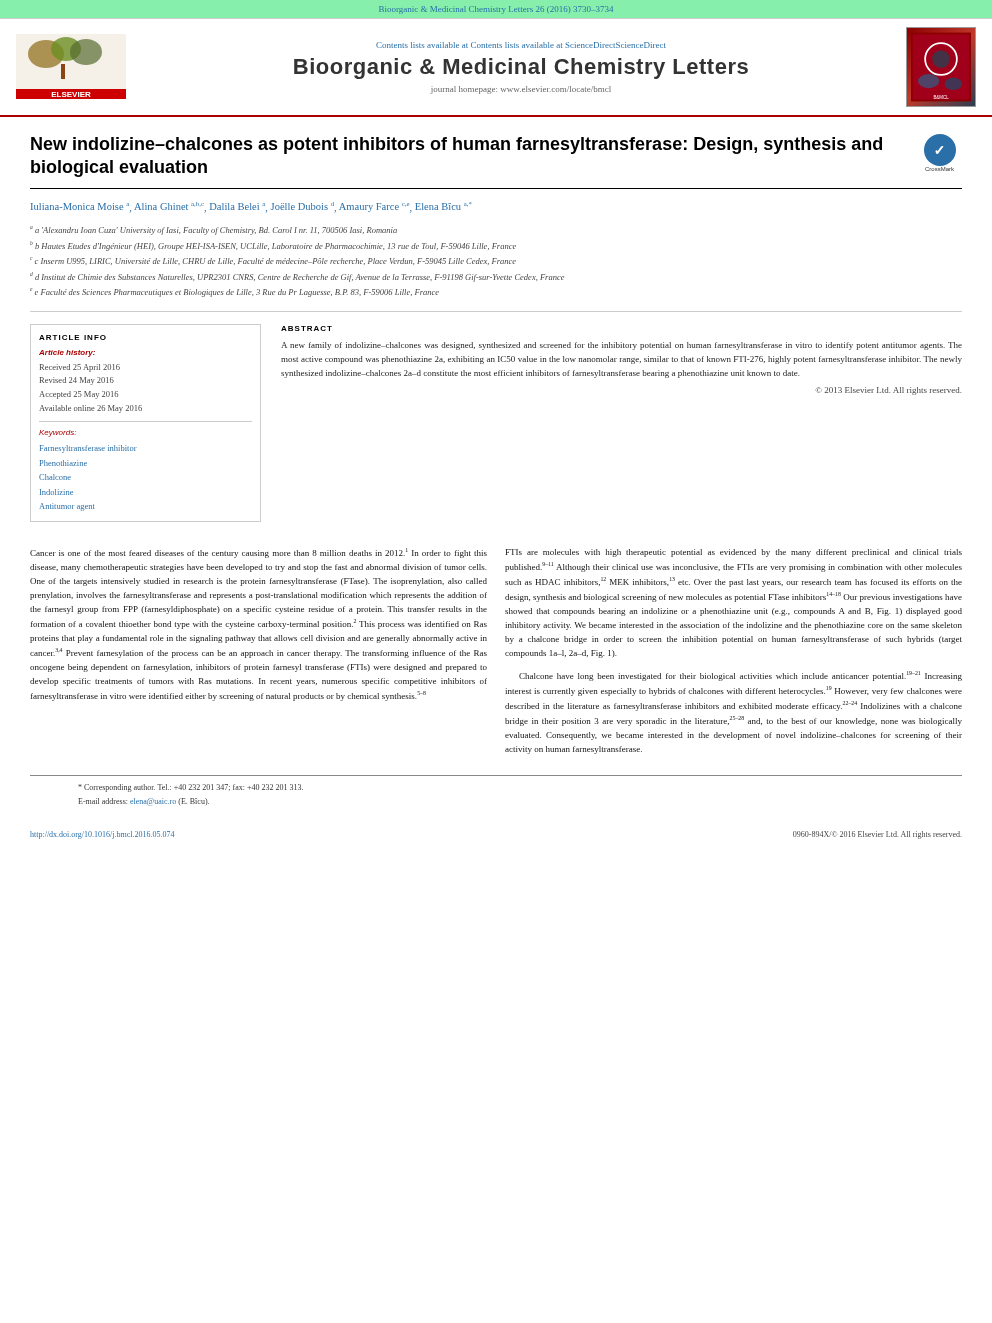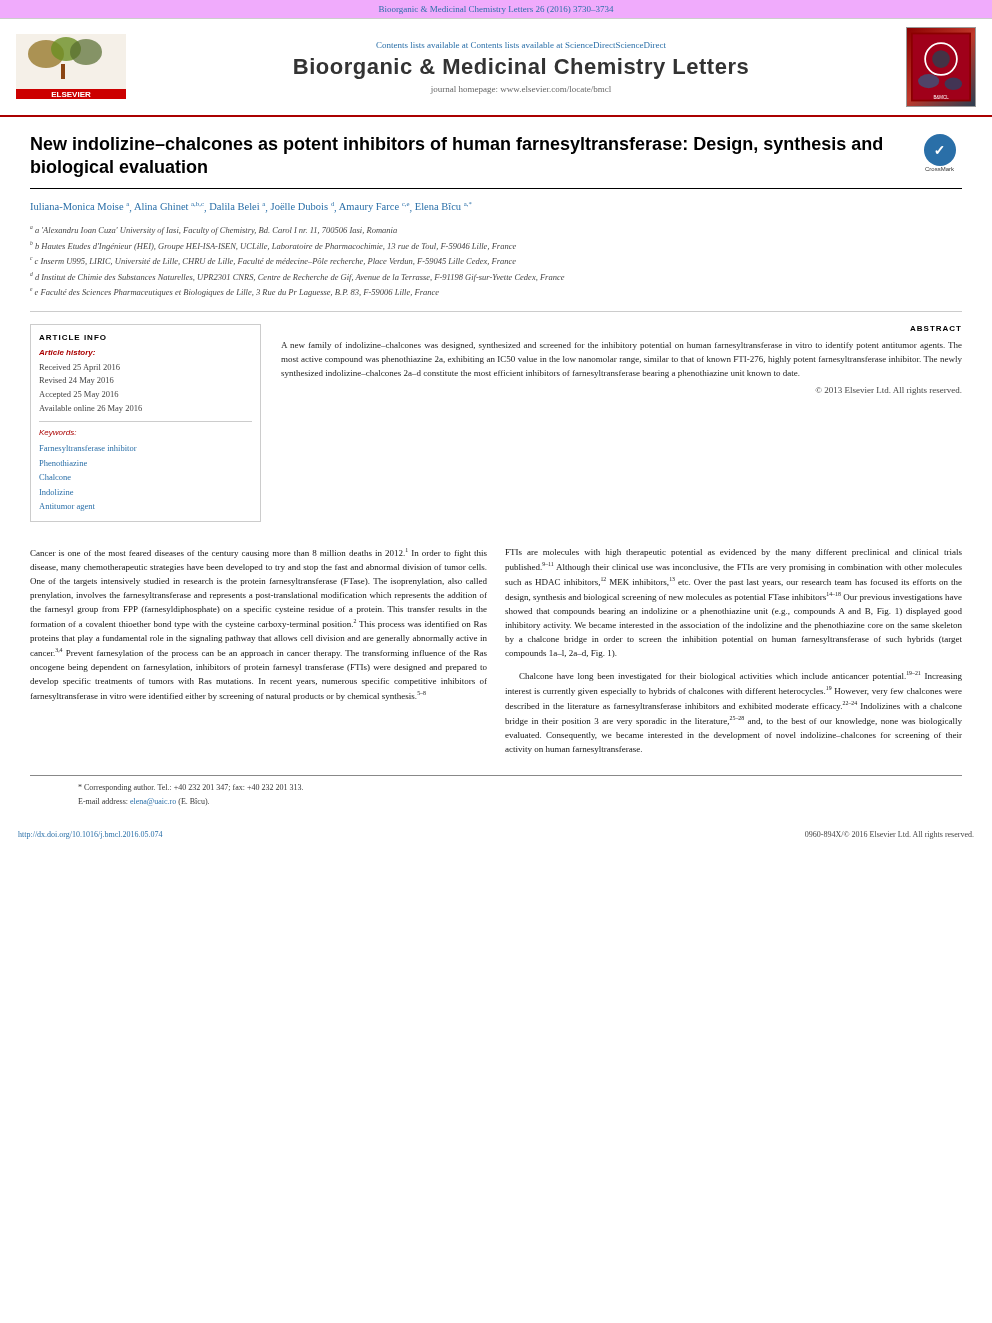--- a/index.html
+++ b/index.html
@@ -7,21 +7,21 @@
       font-family: 'Times New Roman', Times, serif;
       background: #fff;
       width: 992px;
       min-height: 1323px;
       font-size: 10px;
       color: #000;
     }
 
     
     .top-bar {
-      background: #f0abfc;
+      background: #86efac;
       text-align: center;
       padding: 4px 3px;
       font-size: 9px;
       color: #2a6fa8;
       border-bottom: 1px solid #ccc;
     }
 
     
     .journal-header {
       display: flex;
@@ -211,21 +211,20 @@
     .abstract-section {
       margin-bottom: 14px;
     }
     .abstract-title {
       font-size: 8px;
       font-weight: bold;
       text-transform: uppercase;
       letter-spacing: 1px;
       margin-bottom: 6px;
       font-family: Arial, sans-serif;
-      text-align: right;
     }
     .abstract-text {
       font-size: 9px;
       line-height: 1.55;
       color: #222;
       text-align: justify;
     }
     .abstract-copyright {
       font-size: 9px;
       text-align: right;
@@ -263,21 +262,21 @@
       color: #333;
       line-height: 1.5;
     }
     .footnote-line {
       margin-bottom: 2px;
       margin-left: 48px;
     }
 
     
     .page-footer {
-      padding: 4px 18px;
+      padding: 4px 30px;
       font-size: 8px;
       color: #2a6fa8;
       display: flex;
       justify-content: space-between;
     }
 
     
     .elsevier-svg {
       width: 110px;
       height: 65px;

